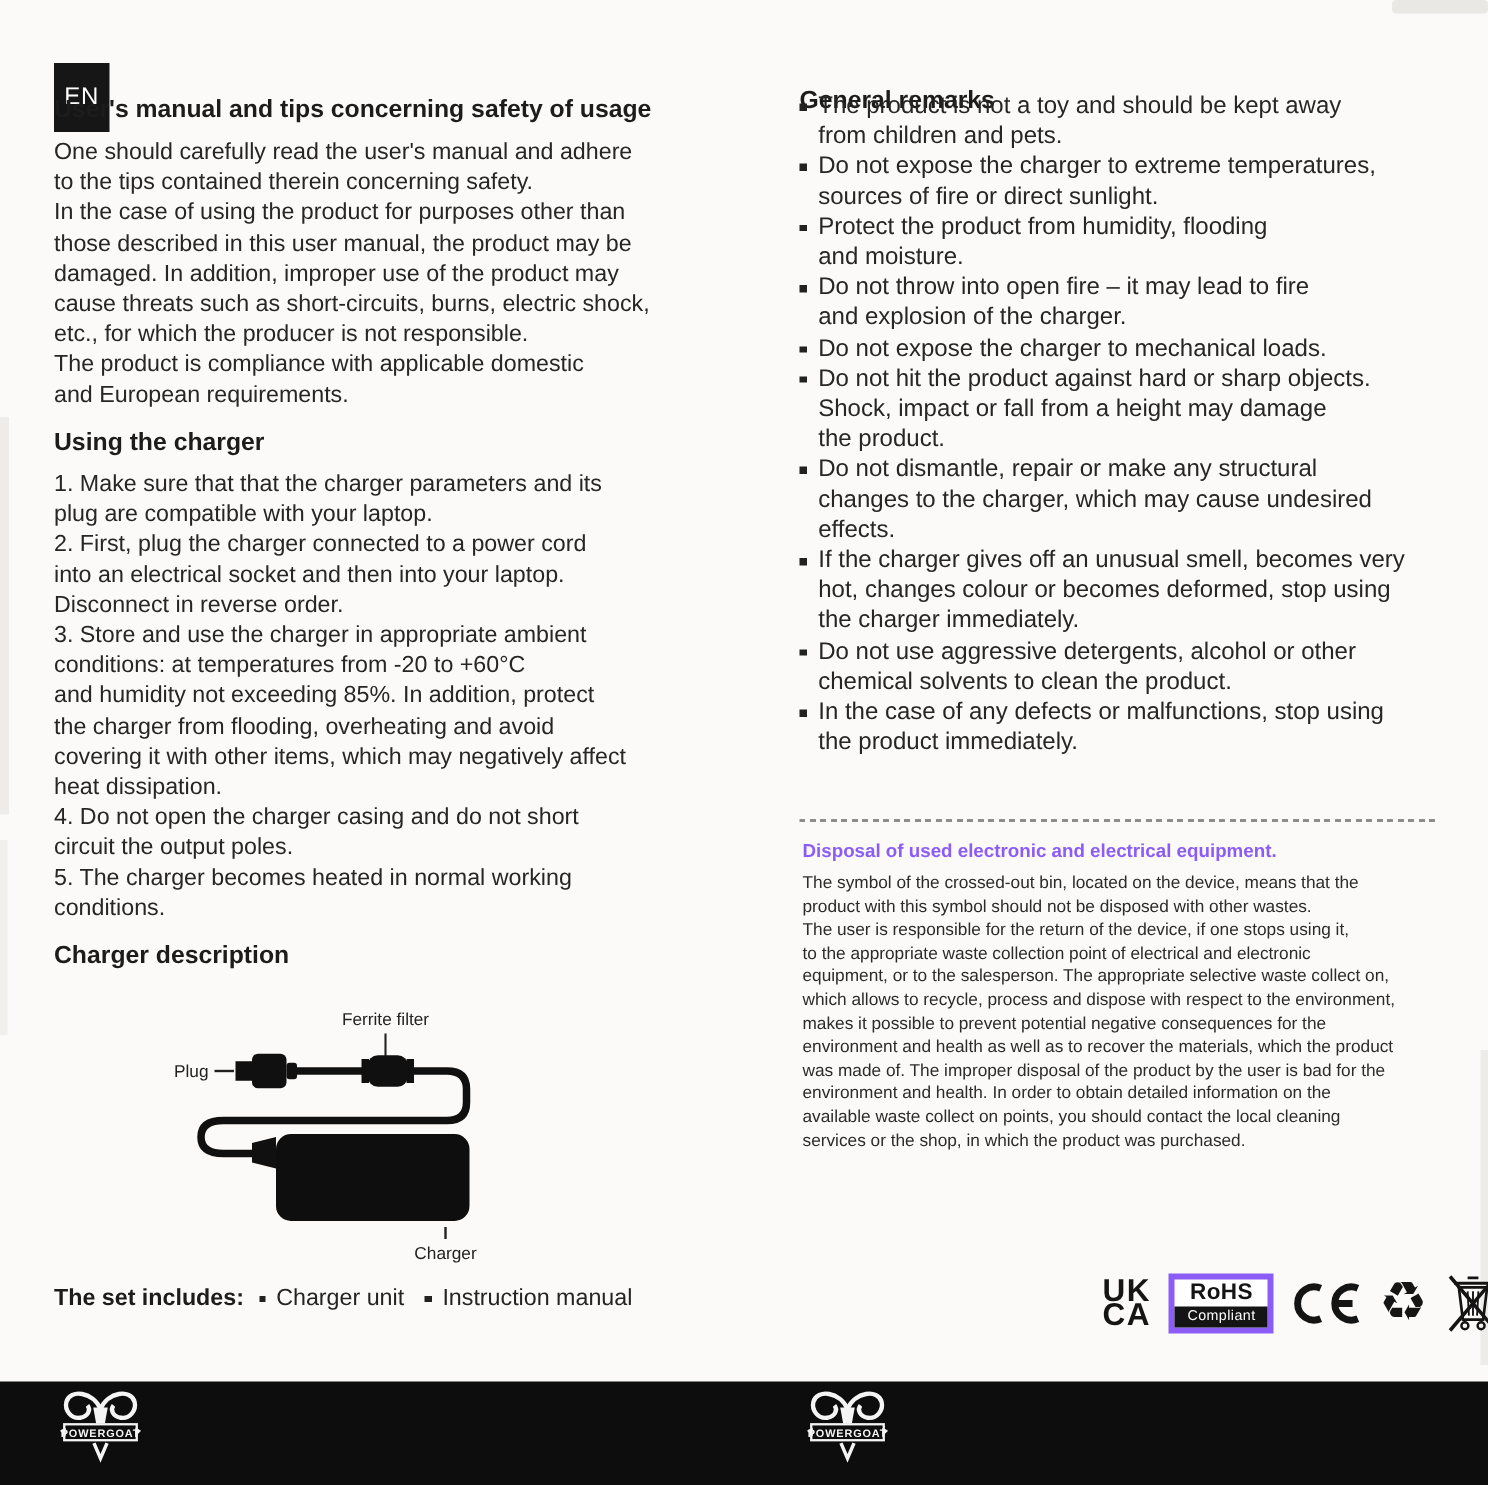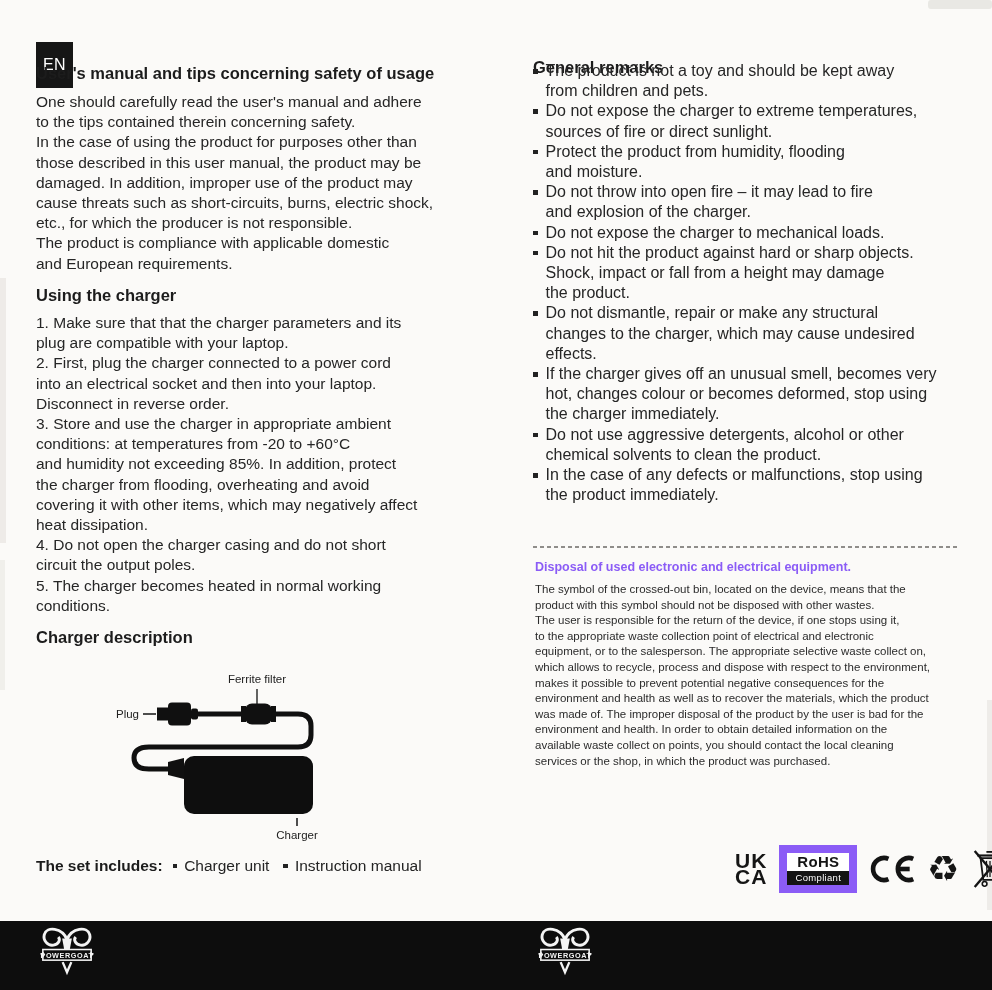--- a/index.html
+++ b/index.html
@@ -55,21 +55,21 @@
   .divider{
     left:533px;top:546px;width:424px;height:2px;
     background:repeating-linear-gradient(90deg,#8f8d8a 0 4px,transparent 4px 7px);
   }
   .disposal-title{left:535px;top:560px;width:430px;font-size:12.5px;font-weight:700;color:#8b5cf6;}
   .disposal-body{left:535px;top:582px;width:440px;font-size:11.5px;line-height:15.6px;white-space:pre-line;color:#2b2b2b;}
 
   
   .marks{left:702px;top:847px;display:flex;align-items:center;gap:12px;height:44px;}
   .ukca{display:flex;flex-direction:column;font-weight:700;font-size:21px;line-height:16.5px;letter-spacing:1px;color:#151515;margin-left:33px;}
-  .rohs{border:8px solid #8b5cf6;width:62px;background:#fff;display:flex;flex-direction:column;}
+  .rohs{border:4px solid #8b5cf6;width:62px;background:#fff;display:flex;flex-direction:column;}
   .rohs-top{font-weight:700;font-size:15px;text-align:center;padding:0 2px 1px;color:#141414;letter-spacing:.3px;}
   .rohs-bottom{background:#141414;color:#fdfdfd;font-size:9.5px;text-align:center;padding:1px 2px 2px;letter-spacing:.3px;}
   .ce svg,.weee svg{display:block;}
   .recycle{font-size:36px;line-height:38px;color:#151515;font-family:"DejaVu Sans", sans-serif;}
 
   
   .footer-bar{position:absolute;left:0;top:921px;width:992px;height:69px;background:var(--bar,#0d0d0d);}
   .goat{position:absolute;top:3px;width:58px;height:52px;}
   .goat-1{left:38px;}
   .goat-2{left:536px;}

